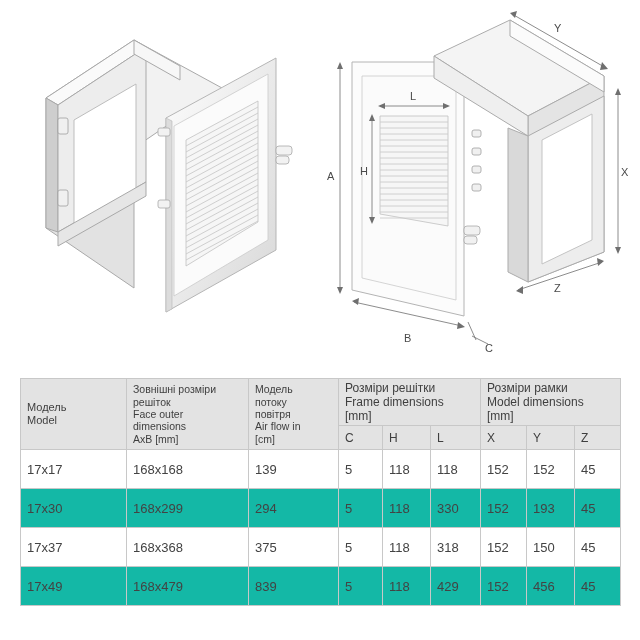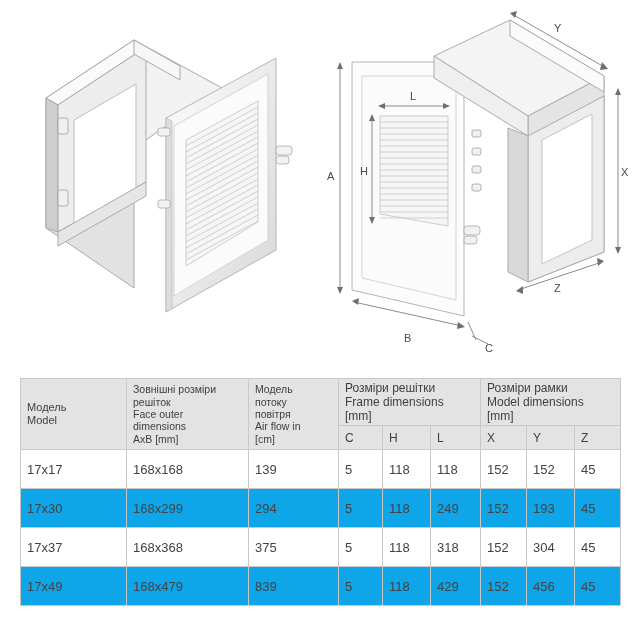--- a/index.html
+++ b/index.html
@@ -63,21 +63,21 @@
   }
   .hdr-top { height: 46px; }
   .hdr-sub { height: 24px; font-size: 12px; }
   tbody td {
     height: 34px;
     font-size: 13px;
     background: #ffffff;
     margin-left: 21px;
   }
   tbody tr.alt td {
-    background: #0ea5e9;
+    background: #14b8a6;
   }
   .hdr-model { font-size: 11px; }
   .hdr-lead { font-size: 10.5px; }
   .grp-title { font-size: 12px; line-height: 1.25; }
 
   
   col.c-model { width: 106px; }
   col.c-face  { width: 122px; }
   col.c-air   { width: 90px; }
   col.c-c     { width: 44px; }
@@ -362,34 +362,34 @@
           <td>152</td>
           <td>152</td>
           <td>45</td>
         </tr>
         <tr class="alt">
           <td>17x30</td>
           <td>168x299</td>
           <td>294</td>
           <td>5</td>
           <td>118</td>
-          <td>249</td>
+          <td>330</td>
           <td>152</td>
           <td>193</td>
           <td>45</td>
         </tr>
         <tr>
           <td>17x37</td>
           <td>168x368</td>
           <td>375</td>
           <td>5</td>
           <td>118</td>
           <td>318</td>
           <td>152</td>
-          <td>304</td>
+          <td>150</td>
           <td>45</td>
         </tr>
         <tr class="alt">
           <td>17x49</td>
           <td>168x479</td>
           <td>839</td>
           <td>5</td>
           <td>118</td>
           <td>429</td>
           <td>152</td>

